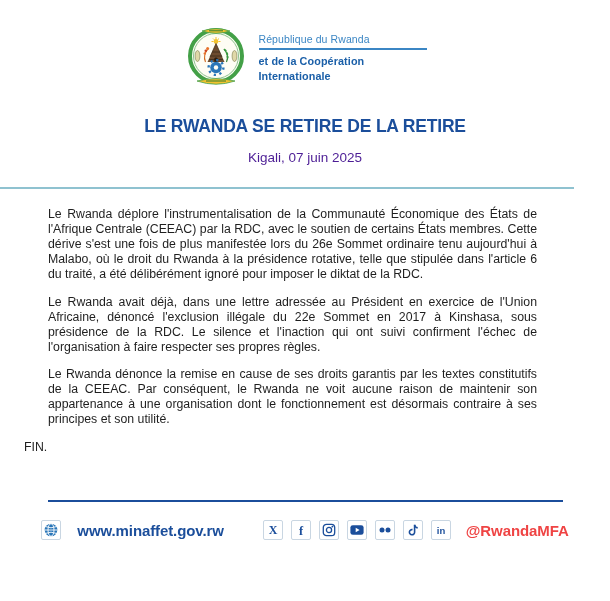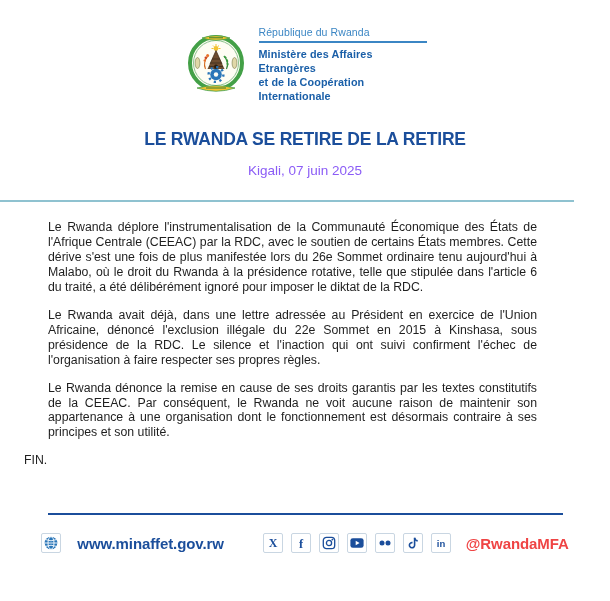--- a/index.html
+++ b/index.html
@@ -9,21 +9,21 @@
   }
   
   .header{display:flex;justify-content:center;align-items:center;gap:11px;padding-top:26px;}
   .emblem{width:64px;height:64px;flex:0 0 auto;}
   .header-text{display:flex;flex-direction:column;width:168px;}
   .republic{color:#3b86c4;font-size:10.5px;letter-spacing:0.1px;}
   .header-divider{height:2px;background:#3b86c4;margin:3px 0 4px 0;width:100%;}
   .ministry{color:#1a5fa8;font-weight:bold;font-size:10.8px;line-height:1.3;letter-spacing:0.1px;}
   
   .title{margin-top:26px;text-align:center;color:#1b4e9b;font-size:17.5px;font-weight:bold;letter-spacing:-0.2px;}
-  .dateline{margin-top:13px;text-align:center;color:#8b5cf6;font-size:13.5px;}
+  .dateline{margin-top:13px;text-align:center;color:#4c1d95;font-size:13.5px;}
   .rule-teal{margin-top:22px;margin-left:0;width:574px;height:2px;background:#8fc2d0;}
   
   .body-text{margin:18px 73px 0 48px;text-align:justify;color:#1f1f1f;font-size:12.3px;line-height:1.215;}
   .body-text p{margin:0 0 13px 0;}
   .closing{margin:13px 0 0 24px;color:#1f1f1f;font-size:12.3px;}
   
   .rule-blue{margin:46px 0 0 48px;width:515px;height:2px;background:#1b4e9b;}
   .footer{margin-top:18px;display:flex;justify-content:center;align-items:center;gap:7px;}
   .icon-box{width:20px;height:20px;border:1px solid #c9d6e2;border-radius:2px;
     display:flex;align-items:center;justify-content:center;background:#fff;box-sizing:border-box;}
@@ -74,32 +74,31 @@
     <circle cx="32" cy="41.5" r="7.4" fill="none" stroke="#2a76b8" stroke-width="2.4" stroke-dasharray="2.2 3.6"></circle>
     <circle cx="32" cy="41.5" r="5.8" fill="#2a76b8"></circle>
     <circle cx="32" cy="41.5" r="2.2" fill="#fefdf4"></circle>
 
     <ellipse cx="13.5" cy="30" rx="2.4" ry="5.5" fill="#e0d8a8" stroke="#8a8a5a" stroke-width="0.7"></ellipse>
     <ellipse cx="50.5" cy="30" rx="2.4" ry="5.5" fill="#e0d8a8" stroke="#8a8a5a" stroke-width="0.7"></ellipse>
   </svg>
   <div class="header-text">
     <span class="republic">République du Rwanda</span>
     <div class="header-divider"></div>
-    <span class="ministry">Ministère des Affaires Etrangères</span>
     <span class="ministry">et de la Coopération Internationale</span>
   </div>
 </div>
 
 <div class="title">LE RWANDA SE RETIRE DE LA RETIRE</div>
 <div class="dateline">Kigali, 07 juin 2025</div>
 <div class="rule-teal"></div>
 
 <div class="body-text">
   <p>Le Rwanda déplore l'instrumentalisation de la Communauté Économique des États de l'Afrique Centrale (CEEAC) par la RDC, avec le soutien de certains États membres. Cette dérive s'est une fois de plus manifestée lors du 26e Sommet ordinaire tenu aujourd'hui à Malabo, où le droit du Rwanda à la présidence rotative, telle que stipulée dans l'article 6 du traité, a été délibérément ignoré pour imposer le diktat de la RDC.</p>
-  <p>Le Rwanda avait déjà, dans une lettre adressée au Président en exercice de l'Union Africaine, dénoncé l'exclusion illégale du 22e Sommet en 2015 à Kinshasa, sous présidence de la RDC. Le silence et l'inaction qui ont suivi confirment l'échec de l'organisation à faire respecter ses propres règles.</p>
+  <p>Le Rwanda avait déjà, dans une lettre adressée au Président en exercice de l'Union Africaine, dénoncé l'exclusion illégale du 22e Sommet en 2017 à Kinshasa, sous présidence de la RDC. Le silence et l'inaction qui ont suivi confirment l'échec de l'organisation à faire respecter ses propres règles.</p>
   <p>Le Rwanda dénonce la remise en cause de ses droits garantis par les textes constitutifs de la CEEAC. Par conséquent, le Rwanda ne voit aucune raison de maintenir son appartenance à une organisation dont le fonctionnement est désormais contraire à ses principes et son utilité.</p>
 </div>
 <div class="closing">FIN.</div>
 
 <div class="rule-blue"></div>
 <div class="footer">
   <span class="icon-box globe-box">
     <svg class="icon-glyph" width="14" height="14" viewBox="0 0 14 14">
       <circle cx="7" cy="7" r="6.3" fill="#2a76b8"></circle>
       <g stroke="#ffffff" stroke-width="0.9" fill="none">

